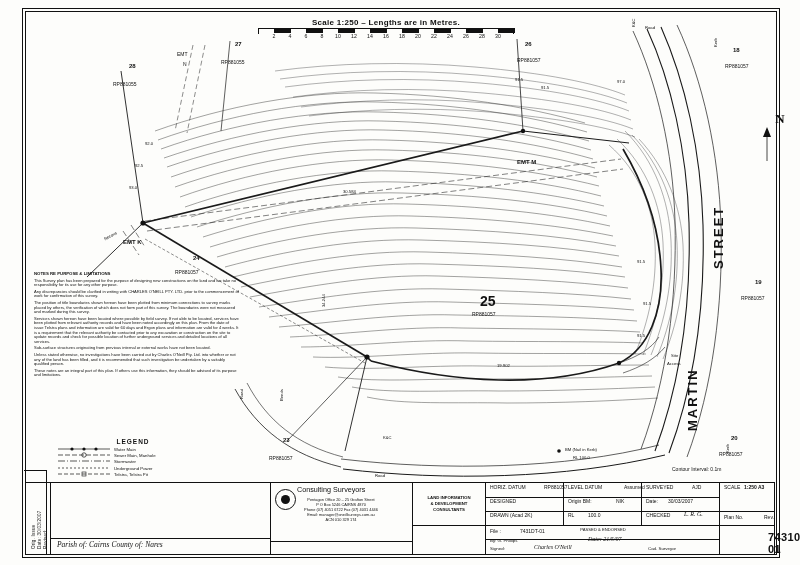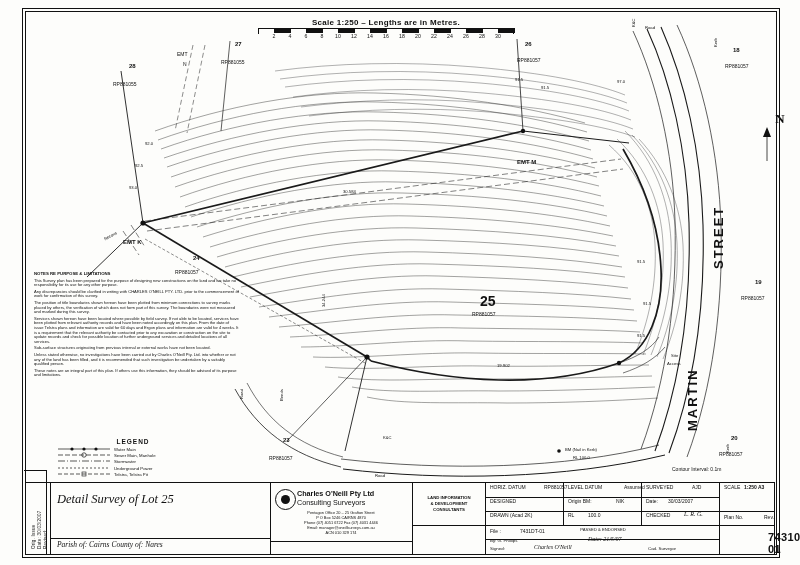--- a/index.html
+++ b/index.html
@@ -587,27 +587,25 @@
     <div class="hline" style="left:245px; top:58px; width:142px;"></div>
     <div class="hline" style="left:387px; top:42px; width:73px;"></div>
     <div class="hline" style="left:460px; top:14px; width:234px;"></div>
     <div class="hline" style="left:460px; top:28px; width:234px;"></div>
     <div class="hline" style="left:460px; top:42px; width:234px;"></div>
     <div class="hline" style="left:460px; top:56px; width:234px;"></div>
     <div class="hline" style="left:694px; top:28px; width:55px;"></div>
     <div class="hline" style="left:694px; top:42px; width:55px;"></div>
 
     <div class="tb-title">
-      <div class="t1">Detail Survey of Lot 25</div>
       <div class="t3">Parish of: Cairns          County of: Nares</div>
     </div>
 
     <div class="tb-firm">
       <div class="logo"></div>
-      <div class="f1">Charles O'Neill Pty Ltd</div>
       <div class="f2">Consulting Surveyors</div>
       <div class="f3" id="firm-addr">
           <div>Pentagon Office 20 – 25 Grafton Street</div>
           <div>P O Box 5246 CAIRNS 4870</div>
           <div>Phone (07) 4051 6722  Fax (07) 4031 4446</div>
           <div>Email: manager@oneillsurveys.com.au</div>
           <div>ACN 010 329 174</div>
         </div>
     </div>
 

